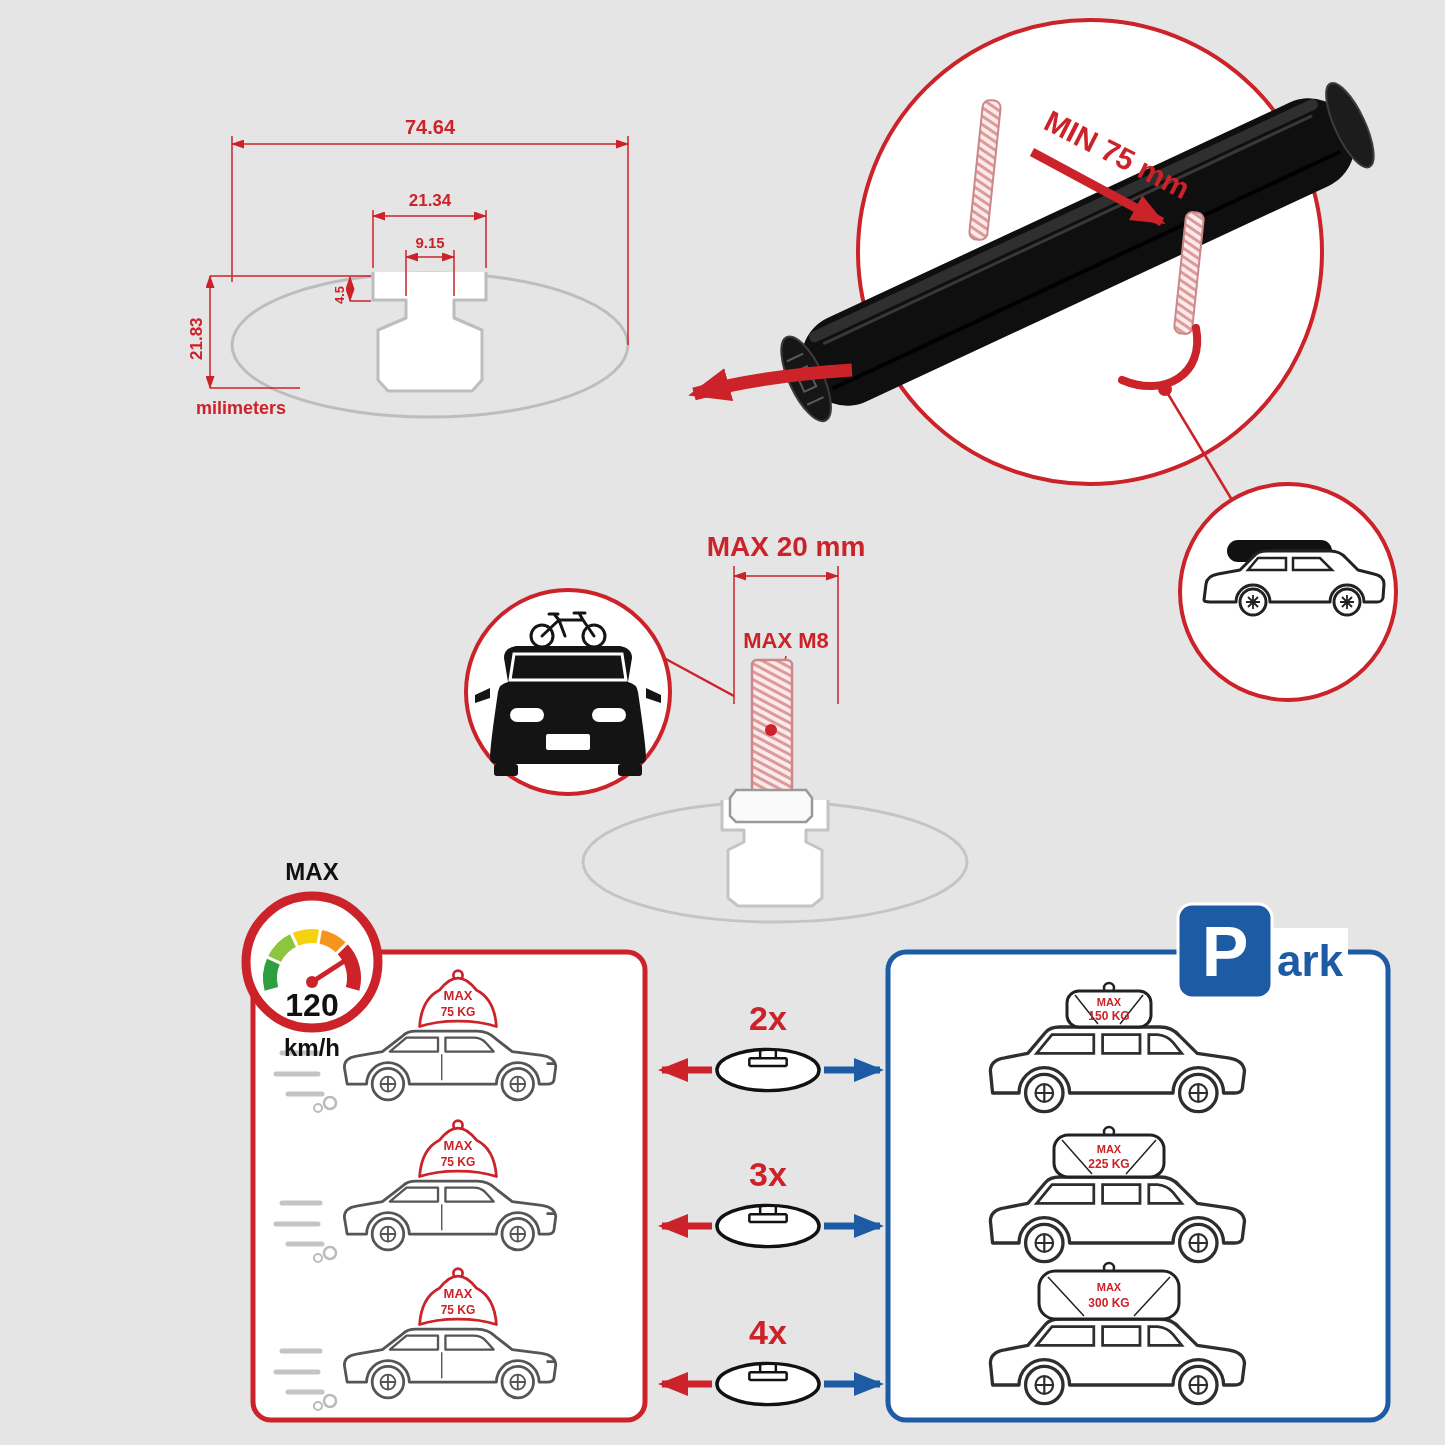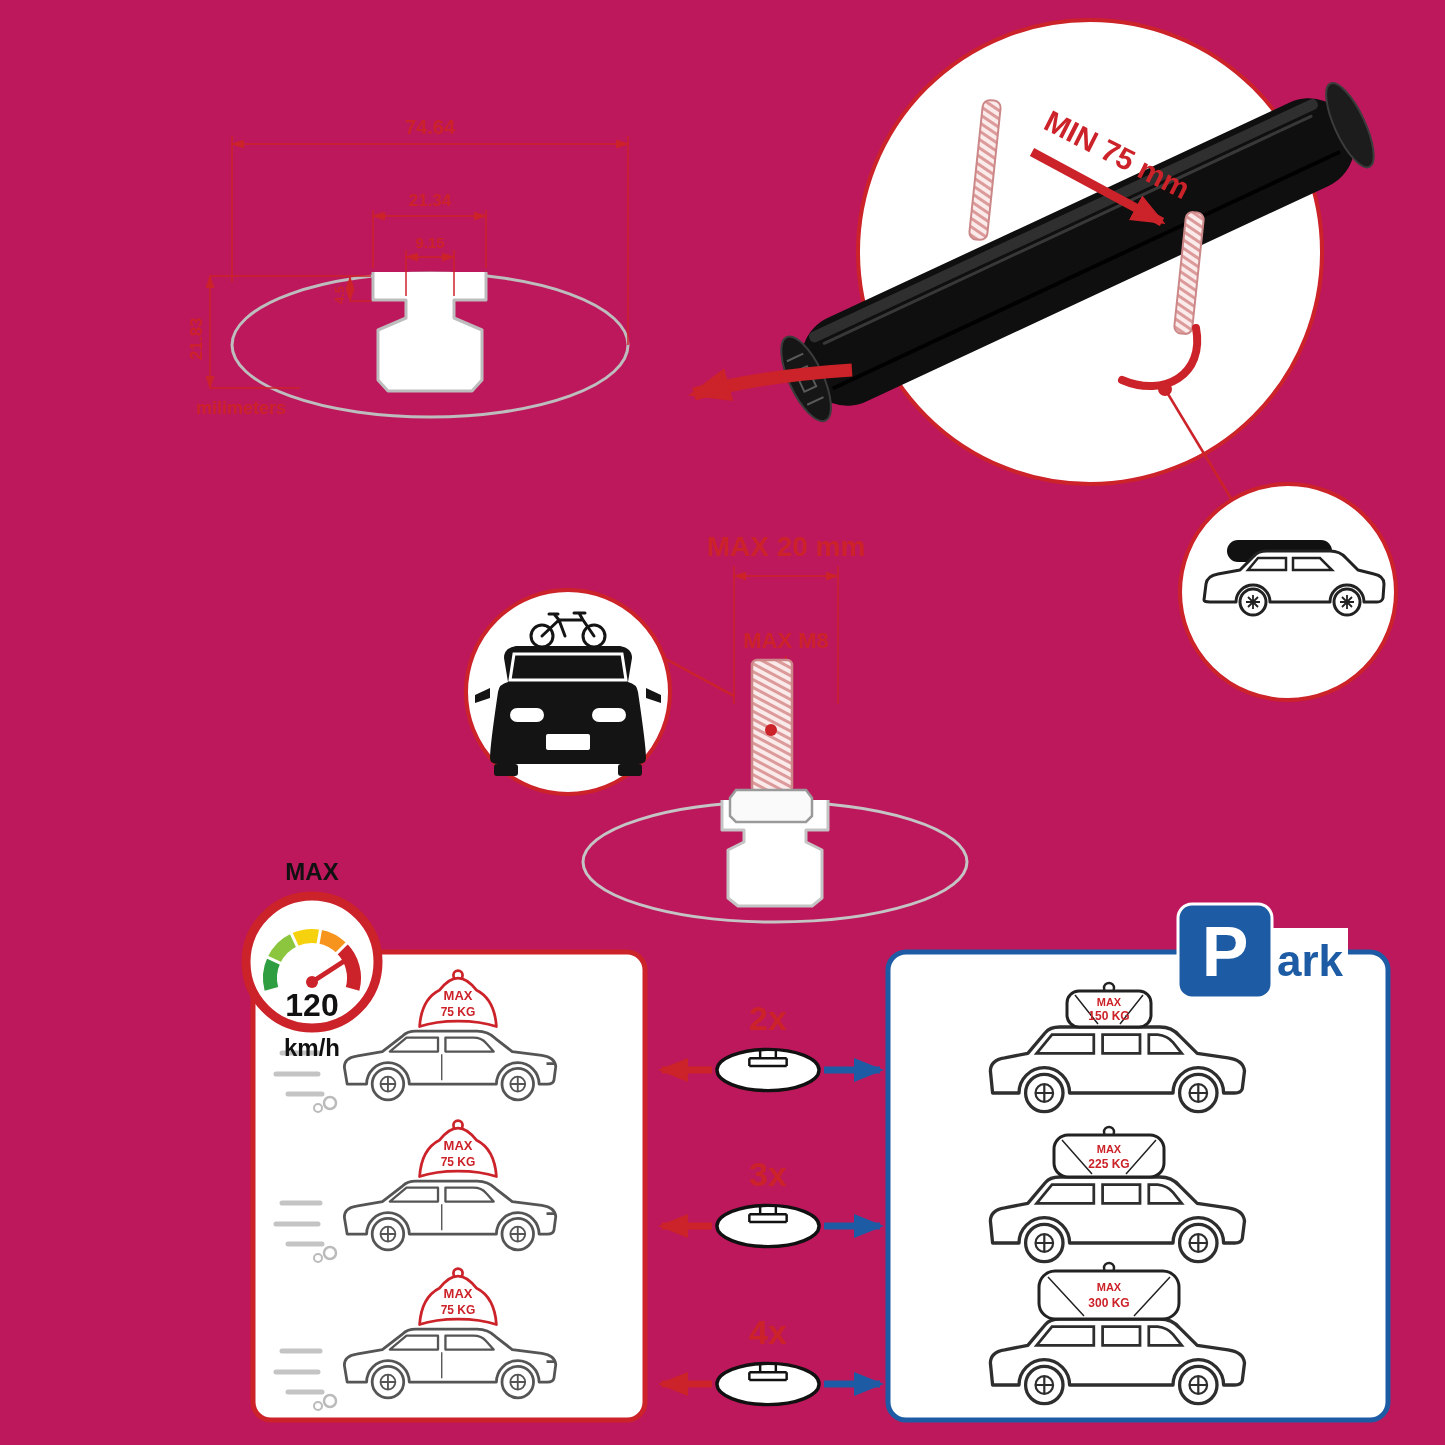--- a/index.html
+++ b/index.html
@@ -1,16 +1,16 @@
 <!DOCTYPE html>
 <html><head>
 <meta charset="utf-8">
 <style>
   html,body{margin:0;padding:0;background:#ffffff;}
-  .canvas{position:relative;width:1445px;height:1445px;background:#be185d;overflow:hidden;}
+  .canvas{position:relative;width:1445px;height:1445px;background:#e5e5e5;overflow:hidden;}
   svg text{font-family:"Liberation Sans","DejaVu Sans",sans-serif;}
   .red-t{fill:#cc2229;}
   .blue-t{fill:#1d5ca4;}
   .blk-t{fill:#111111;}
 </style>
 </head>
 <body>
 
 <div class="canvas">
 <svg width="1445" height="1445" viewBox="0 0 1445 1445">

